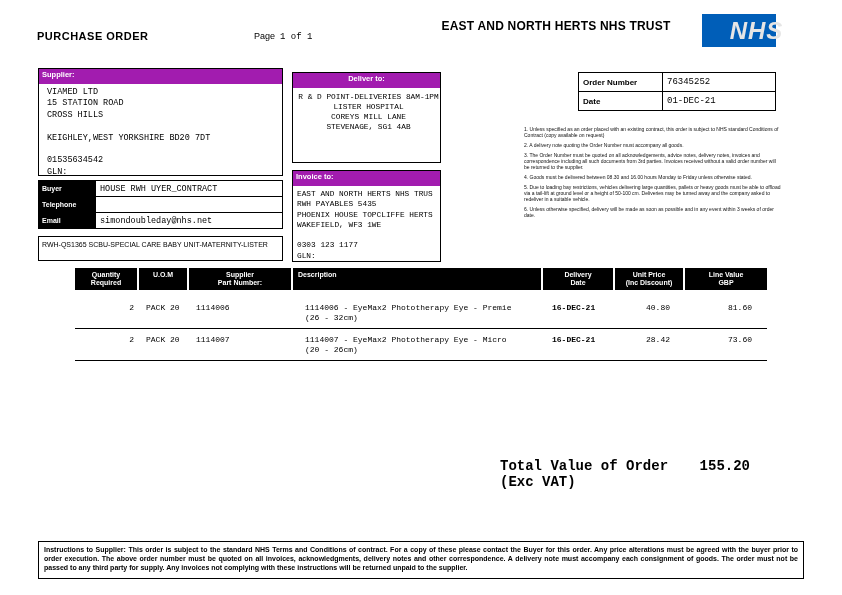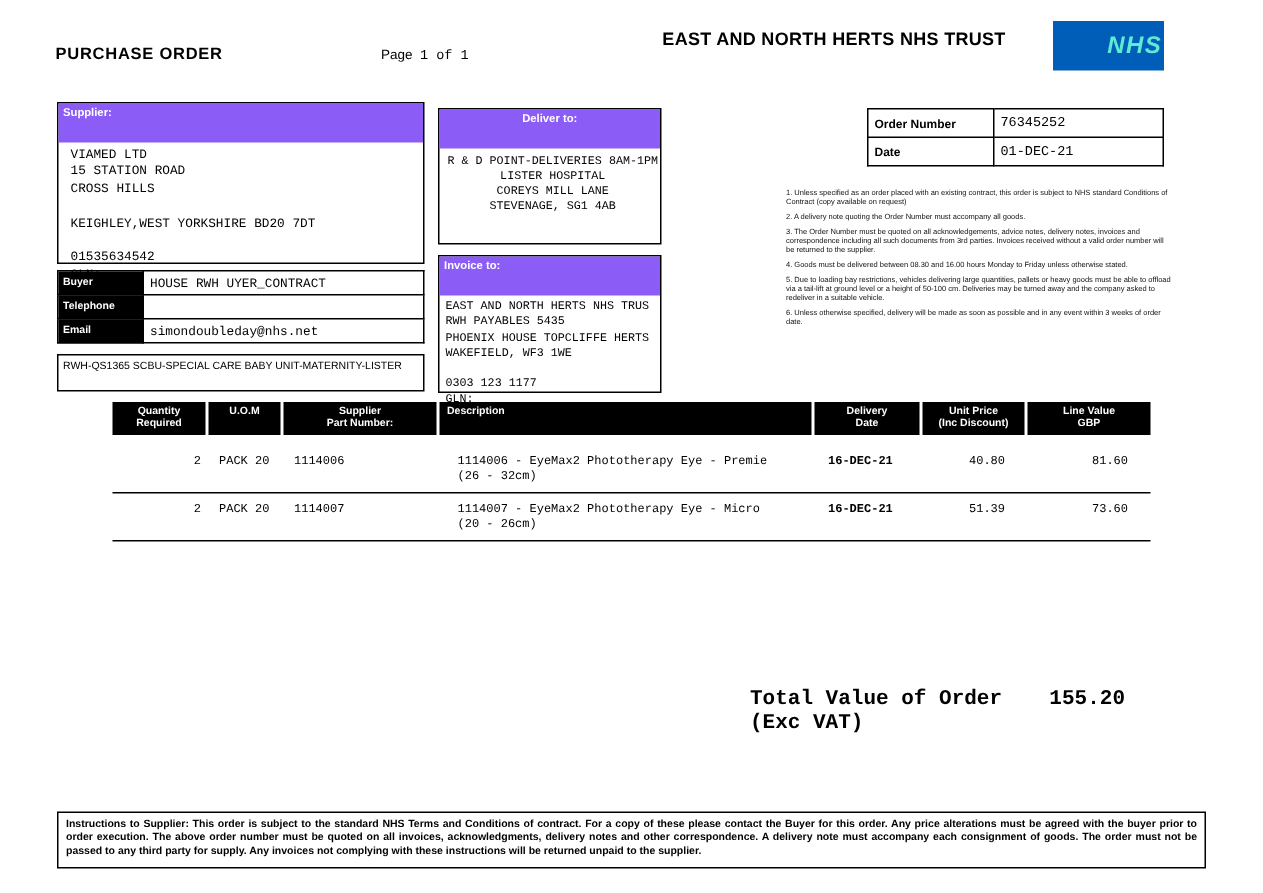--- a/index.html
+++ b/index.html
@@ -10,25 +10,25 @@
   }
   .mono { font-family:"Liberation Mono","DejaVu Sans Mono", monospace; }
 
   
   .po-title { position:absolute; left:37px; top:30px; font-size:11px; font-weight:bold; letter-spacing:.5px; }
   .page-info { position:absolute; left:254px; top:31px; font-size:9px; }
   .page-info .pv { font-family:"Liberation Mono",monospace; margin-left:5px; }
   .trust-name { position:absolute; left:424px; top:19px; width:264px; text-align:center; font-size:12px; font-weight:bold; letter-spacing:.2px; }
   .nhs-logo { position:absolute; left:702px; top:14px; width:74px; height:33px;
     display:flex; align-items:center; justify-content:center;
-    color:#5eead4; font-weight:bold; font-style:italic; font-size:16px; letter-spacing:1px;padding-left:35px; }
+    color:#e5e5e5; font-weight:bold; font-style:italic; font-size:24px; letter-spacing:1px;padding-left:35px; }
 
   
   .box { position:absolute; border:1px solid #000; background:#fff; }
-  .box-header { background:#8b5cf6; color:#fff; font-size:7.5px; font-weight:bold; padding:1px 3px; line-height:9px; height:26px; }
+  .box-header { background:#a21caf; color:#fff; font-size:7.5px; font-weight:bold; padding:1px 3px; line-height:9px; height:15px; }
   .box-body { padding-top:3px; }
   .bline { white-space:nowrap; }
 
   .supplier-box { left:38px; top:68px; width:245px; height:108px; }
   .supplier-box .box-body { font-size:8.5px; line-height:11.4px; padding-left:8px; }
   .supplier-box .bline { min-height:11.4px; }
 
   .deliver-box { left:292px; top:72px; width:149px; height:91px;text-align:center; }
   .deliver-box .box-body { font-size:7.8px; line-height:10px; padding-left:4px; padding-top:4px; }
   .deliver-box .bline { min-height:10px; }
@@ -204,21 +204,21 @@
     <div class="rc c-unit">40.80</div>
     <div class="rc c-line">81.60</div>
   </div>
   <div class="grid-row">
     <div class="rc c-qty">2</div>
     <div class="rc c-uom">PACK 20</div>
     <div class="rc c-part">1114007</div>
     <div class="rc c-desc">1114007 - EyeMax2 Phototherapy Eye - Micro
 (20 - 26cm)</div>
     <div class="rc c-date">16-DEC-21</div>
-    <div class="rc c-unit">51.39</div>
+    <div class="rc c-unit">28.42</div>
     <div class="rc c-line">73.60</div>
   </div>
 </div>
 
 <div class="total-line mono">
   <span>Total Value of Order (Exc VAT)</span>
   <span>155.20</span>
 </div>
 
 <div class="footer-box">

